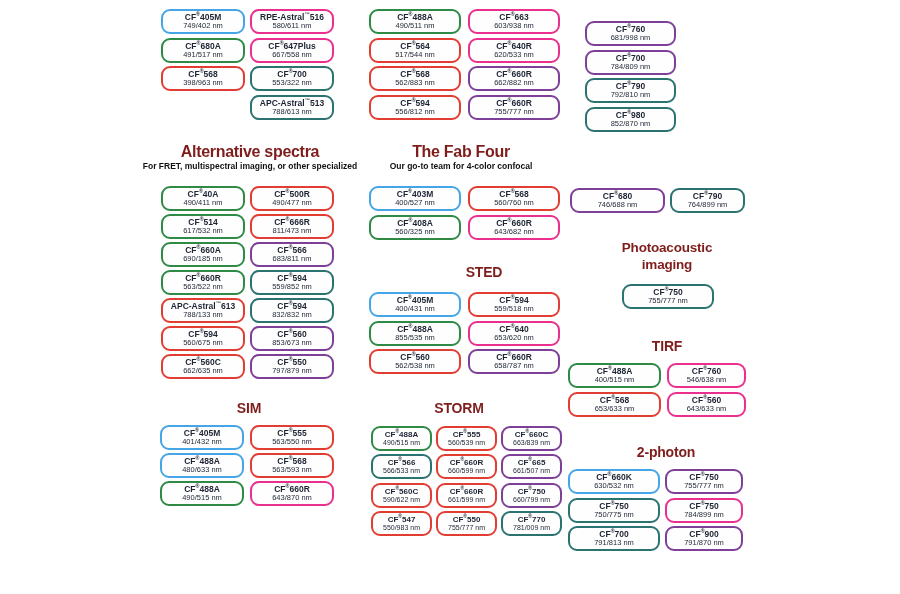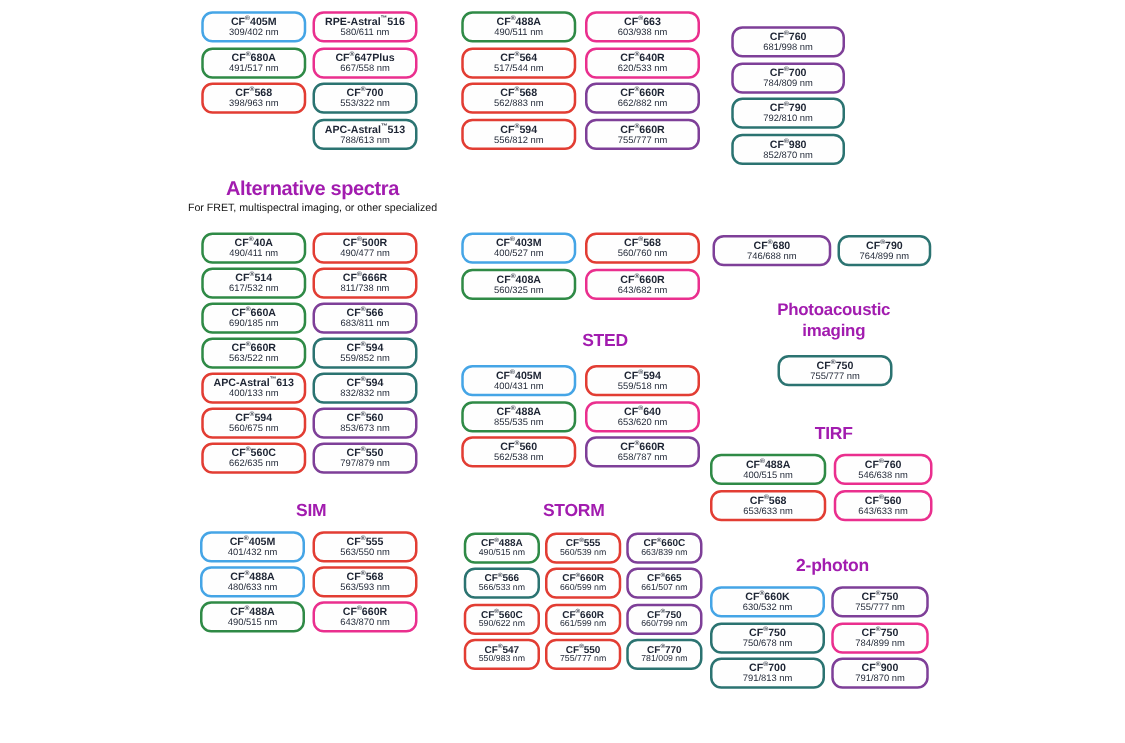--- a/index.html
+++ b/index.html
@@ -12,37 +12,41 @@
     display:flex;flex-direction:column;align-items:center;justify-content:center;
     line-height:1.18;
   }
   .dye-name{font-weight:bold;font-size:8.5px;color:#1d2433;white-space:nowrap;}
   .dye-name sup{font-size:0.62em;line-height:0;}
   .dye-value{font-size:7.5px;color:#1d2433;white-space:nowrap;}
   .sm .dye-name{font-size:8px;}
   .sm .dye-value{font-size:7px;}
 
   .heading{position:absolute;transform:translateX(-50%);text-align:center;color:#000;}
-  .heading .t{font-weight:bold;color:#a21caf;}
+  .heading .t{font-weight:bold;color:#7f1d1d;}
   .lg .t{font-size:16px;letter-spacing:-0.3px;}
-  .lg .s{font-size:8.5px;margin-top:0;color:#111;}
+  .lg .s{font-size:8.5px;margin-top:0;color:#111;font-weight:bold;}
   .md .t{font-size:14px;letter-spacing:-0.2px;}
   #h-photo{width:112px;text-align:center;}
   #h-photo .t{font-size:13.5px;line-height:1.25;}
 </style>
 </head>
 <body>
 
 <div id="canvas">
 
   <div class="heading lg" id="h-alt" style="left:250px;top:143px;">
     <div class="t">Alternative spectra</div>
     <div class="s">For FRET, multispectral imaging, or other specialized</div>
   </div>
 
+  <div class="heading lg" id="h-fab" style="left:461px;top:143px;">
+    <div class="t">The Fab Four</div>
+    <div class="s">Our go-to team for 4-color confocal</div>
+  </div>
 
   <div class="heading md" id="h-sted" style="left:484px;top:264px;">
     <div class="t">STED</div>
   </div>
 
   <div class="heading md" id="h-photo" style="left:667px;top:240px;">
     <div class="t">Photoacoustic imaging</div>
   </div>
 
   <div class="heading md" id="h-tirf" style="left:667px;top:338px;">
@@ -57,21 +61,21 @@
     <div class="t">STORM</div>
   </div>
 
   <div class="heading md" id="h-2p" style="left:666px;top:444px;">
     <div class="t">2-photon</div>
   </div>
 
   <div id="boxes">
       <div class="dye-box" style="left: 161px; top: 9px; width: 84px; border-color: rgb(69, 165, 230);">
         <span class="dye-name">CF<sup>®</sup>405M</span>
-        <span class="dye-value">309/402 nm</span>
+        <span class="dye-value">749/402 nm</span>
       </div>
       <div class="dye-box" style="left: 161px; top: 38px; width: 84px; border-color: rgb(47, 138, 70);">
         <span class="dye-name">CF<sup>®</sup>680A</span>
         <span class="dye-value">491/517 nm</span>
       </div>
       <div class="dye-box" style="left: 161px; top: 66px; width: 84px; border-color: rgb(226, 61, 51);">
         <span class="dye-name">CF<sup>®</sup>568</span>
         <span class="dye-value">398/963 nm</span>
       </div>
       <div class="dye-box" style="left: 250px; top: 9px; width: 84px; border-color: rgb(234, 47, 142);">
@@ -149,37 +153,37 @@
       <div class="dye-box" style="left: 161px; top: 242px; width: 84px; border-color: rgb(47, 138, 70);">
         <span class="dye-name">CF<sup>®</sup>660A</span>
         <span class="dye-value">690/185 nm</span>
       </div>
       <div class="dye-box" style="left: 161px; top: 270px; width: 84px; border-color: rgb(47, 138, 70);">
         <span class="dye-name">CF<sup>®</sup>660R</span>
         <span class="dye-value">563/522 nm</span>
       </div>
       <div class="dye-box" style="left: 161px; top: 298px; width: 84px; border-color: rgb(226, 61, 51);">
         <span class="dye-name">APC-Astral<sup>™</sup>613</span>
-        <span class="dye-value">400/133 nm</span>
+        <span class="dye-value">788/133 nm</span>
       </div>
       <div class="dye-box" style="left: 161px; top: 326px; width: 84px; border-color: rgb(226, 61, 51);">
         <span class="dye-name">CF<sup>®</sup>594</span>
         <span class="dye-value">560/675 nm</span>
       </div>
       <div class="dye-box" style="left: 161px; top: 354px; width: 84px; border-color: rgb(226, 61, 51);">
         <span class="dye-name">CF<sup>®</sup>560C</span>
         <span class="dye-value">662/635 nm</span>
       </div>
       <div class="dye-box" style="left: 250px; top: 186px; width: 84px; border-color: rgb(226, 61, 51);">
         <span class="dye-name">CF<sup>®</sup>500R</span>
         <span class="dye-value">490/477 nm</span>
       </div>
       <div class="dye-box" style="left: 250px; top: 214px; width: 84px; border-color: rgb(226, 61, 51);">
         <span class="dye-name">CF<sup>®</sup>666R</span>
-        <span class="dye-value">811/738 nm</span>
+        <span class="dye-value">811/473 nm</span>
       </div>
       <div class="dye-box" style="left: 250px; top: 242px; width: 84px; border-color: rgb(126, 63, 152);">
         <span class="dye-name">CF<sup>®</sup>566</span>
         <span class="dye-value">683/811 nm</span>
       </div>
       <div class="dye-box" style="left: 250px; top: 270px; width: 84px; border-color: rgb(43, 115, 113);">
         <span class="dye-name">CF<sup>®</sup>594</span>
         <span class="dye-value">559/852 nm</span>
       </div>
       <div class="dye-box" style="left: 250px; top: 298px; width: 84px; border-color: rgb(43, 115, 113);">
@@ -333,21 +337,21 @@
       <div class="dye-box sm" style="left: 501px; top: 511px; width: 61px; border-color: rgb(43, 115, 113);">
         <span class="dye-name">CF<sup>®</sup>770</span>
         <span class="dye-value">781/009 nm</span>
       </div>
       <div class="dye-box" style="left: 568px; top: 469px; width: 92px; border-color: rgb(69, 165, 230);">
         <span class="dye-name">CF<sup>®</sup>660K</span>
         <span class="dye-value">630/532 nm</span>
       </div>
       <div class="dye-box" style="left: 568px; top: 498px; width: 92px; border-color: rgb(43, 115, 113);">
         <span class="dye-name">CF<sup>®</sup>750</span>
-        <span class="dye-value">750/678 nm</span>
+        <span class="dye-value">750/775 nm</span>
       </div>
       <div class="dye-box" style="left: 568px; top: 526px; width: 92px; border-color: rgb(43, 115, 113);">
         <span class="dye-name">CF<sup>®</sup>700</span>
         <span class="dye-value">791/813 nm</span>
       </div>
       <div class="dye-box" style="left: 665px; top: 469px; width: 78px; border-color: rgb(126, 63, 152);">
         <span class="dye-name">CF<sup>®</sup>750</span>
         <span class="dye-value">755/777 nm</span>
       </div>
       <div class="dye-box" style="left: 665px; top: 498px; width: 78px; border-color: rgb(234, 47, 142);">

